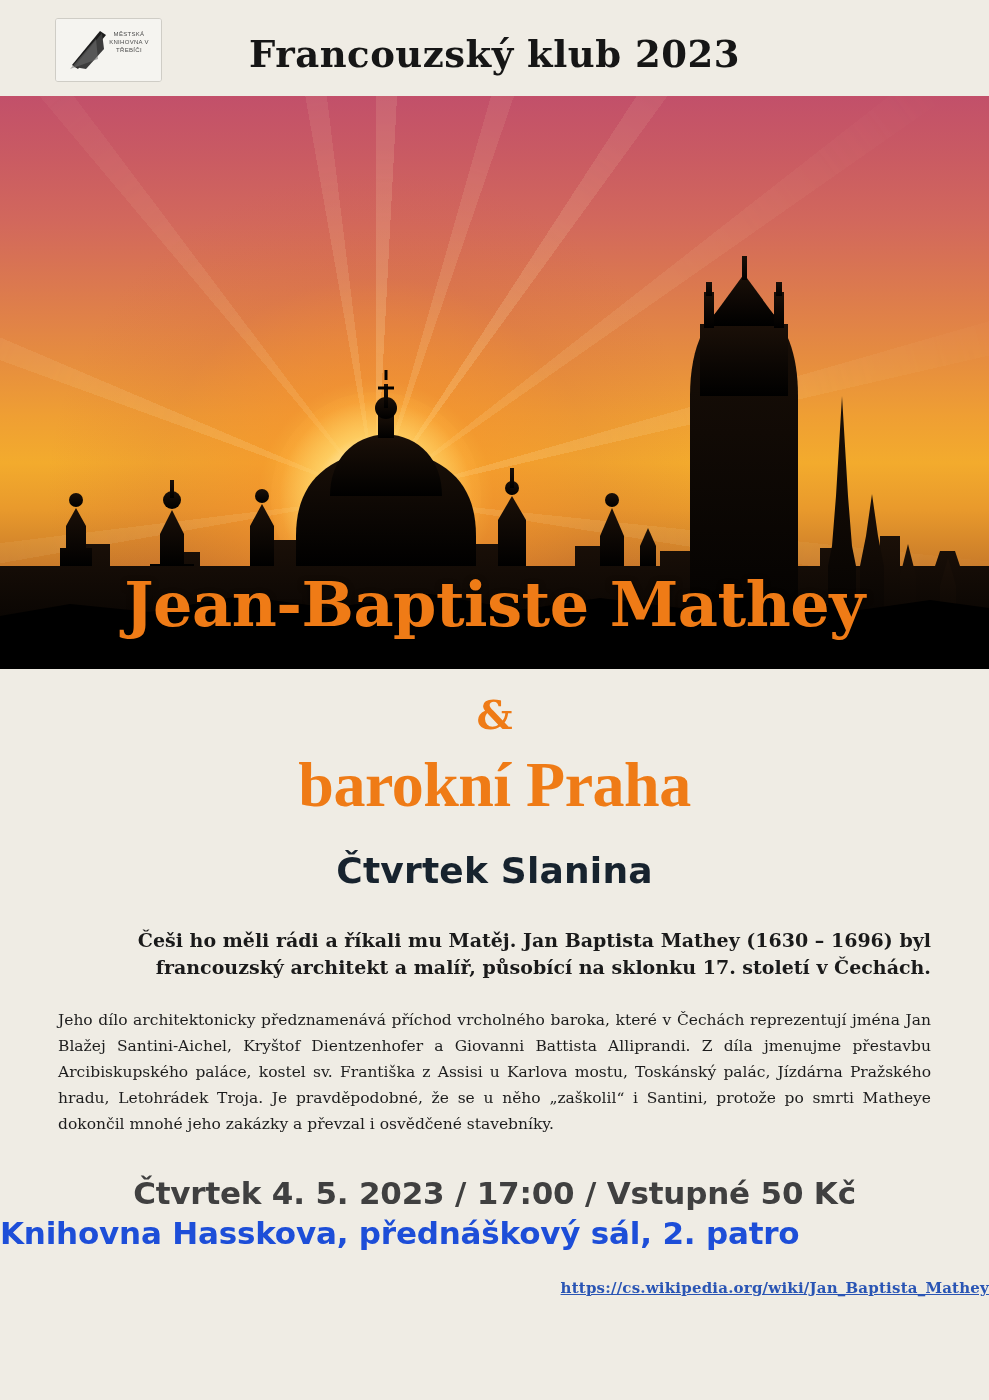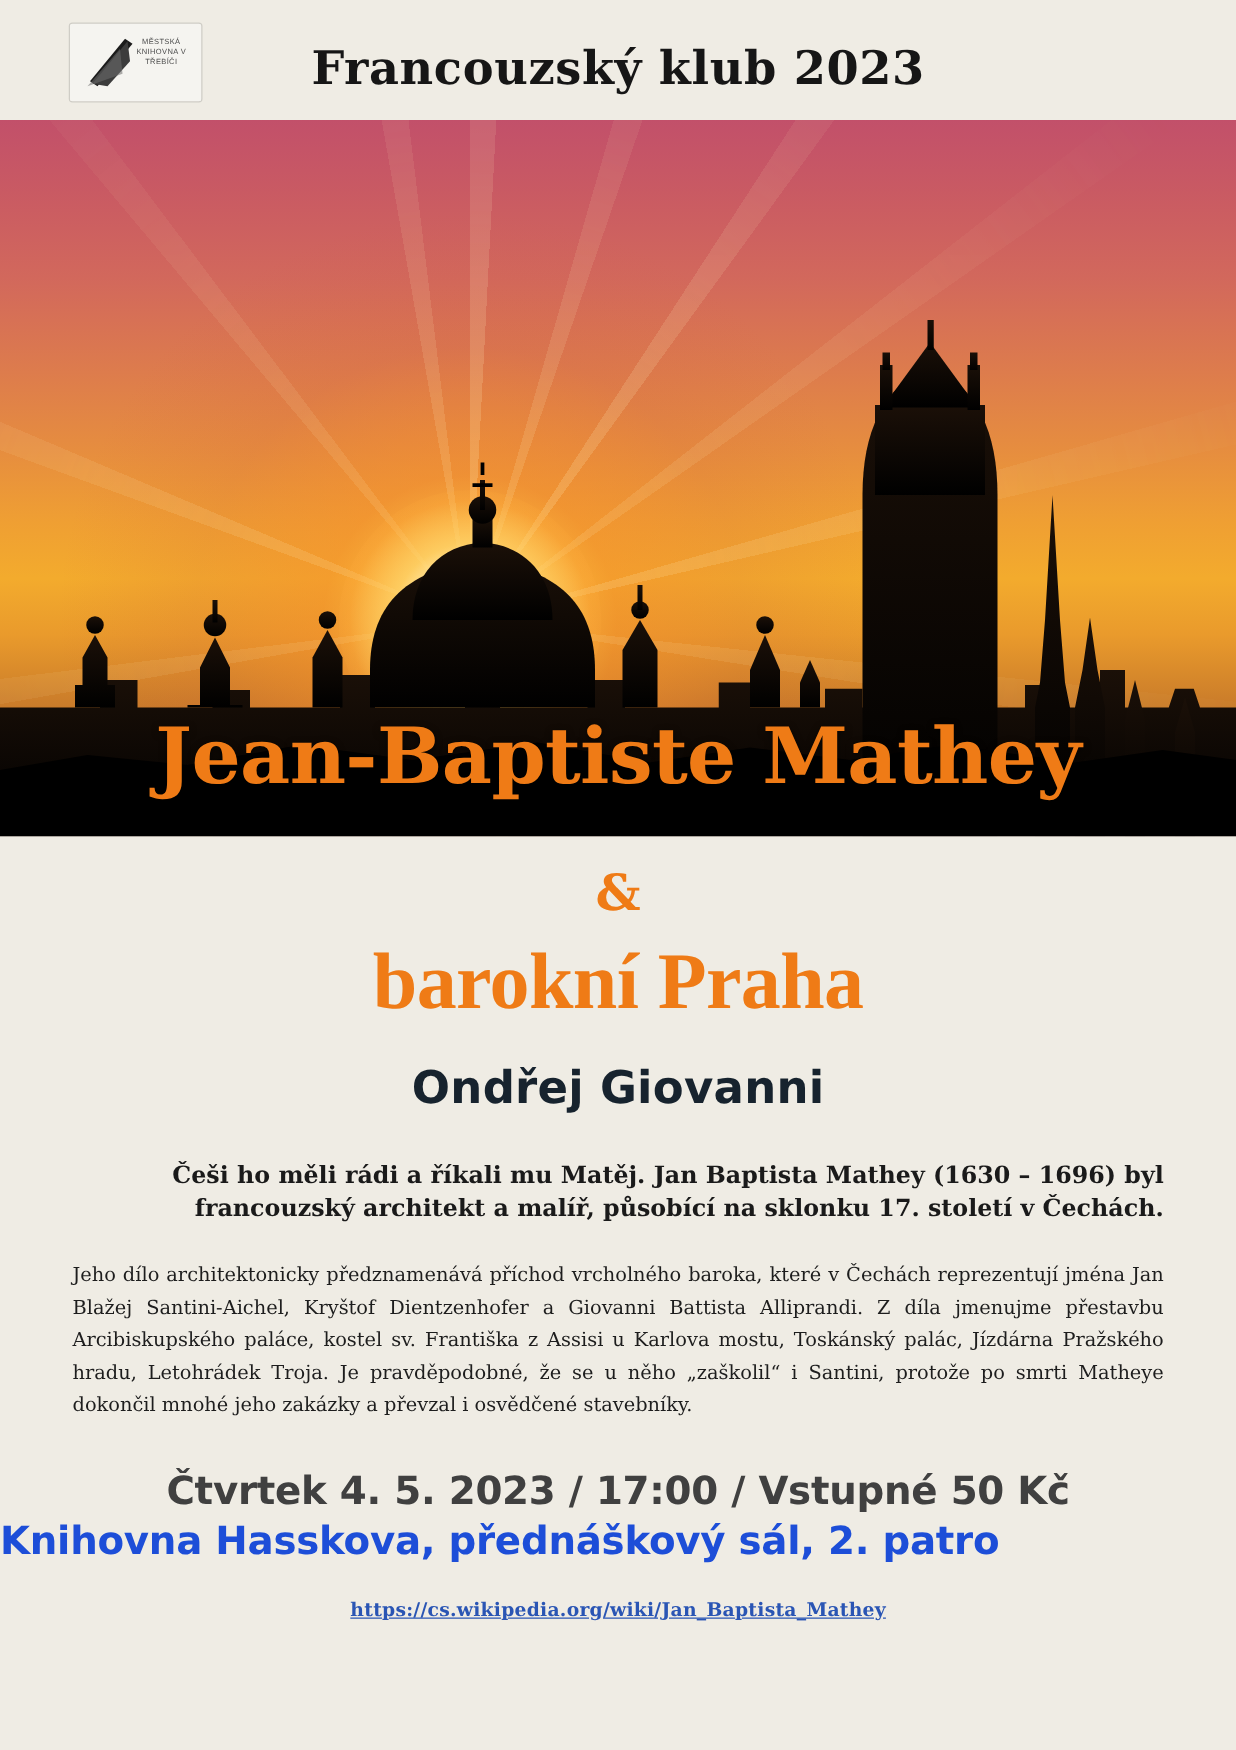--- a/index.html
+++ b/index.html
@@ -205,21 +205,21 @@
   .where {
     font-family: "DejaVu Sans", sans-serif;
     font-weight: bold;
     font-size: 31px;
     line-height: 40px;
     color: #1d4ed8;
     letter-spacing: -.2px;
   }
   .link-wrap {
     margin-top: 26px;
-    text-align: center;
+    text-align: right;
   }
   .link {
     font-family: "DejaVu Serif", serif;
     font-weight: bold;
     font-size: 15px;
     color: #2a55b4;
     text-decoration: underline;
     letter-spacing: .2px;
   }
 </style>
@@ -317,21 +317,21 @@
       </g>
 
       <path fill="#000" d="M0,520 L70,508 L150,516 L240,500 L330,512 L430,498 L520,514 L600,502 L680,512 L760,500 L860,514 L930,504 L989,512 L989,573 L0,573 Z"></path>
     </svg>
 
     <div class="hero-title">Jean-Baptiste Mathey</div>
   </div>
 
   <div class="amp">&amp;</div>
   <div class="subtitle">barokní Praha</div>
-  <div class="speaker">Ondřej Giovanni</div>
+  <div class="speaker">Čtvrtek Slanina</div>
 
   <div class="lead">Češi ho měli rádi a říkali mu Matěj. Jan Baptista Mathey (1630 – 1696) byl francouzský architekt a malíř, působící na sklonku 17. století v Čechách.</div>
   <div class="para">Jeho dílo architektonicky předznamenává příchod vrcholného baroka, které v Čechách reprezentují jména Jan Blažej Santini-Aichel, Kryštof Dientzenhofer a Giovanni Battista Alliprandi. Z díla jmenujme přestavbu Arcibiskupského paláce, kostel sv. Františka z Assisi u Karlova mostu, Toskánský palác, Jízdárna Pražského hradu, Letohrádek Troja. Je pravděpodobné, že se u něho „zaškolil“ i Santini, protože po smrti Matheye dokončil mnohé jeho zakázky a převzal i osvědčené stavebníky.</div>
 
   <div class="when">Čtvrtek 4. 5. 2023 / 17:00 / Vstupné 50 Kč</div>
   <div class="where">Knihovna Hasskova, přednáškový sál, 2. patro</div>
 
   <div class="link-wrap">
     <a class="link" href="#">https://cs.wikipedia.org/wiki/Jan_Baptista_Mathey</a>
   </div>

